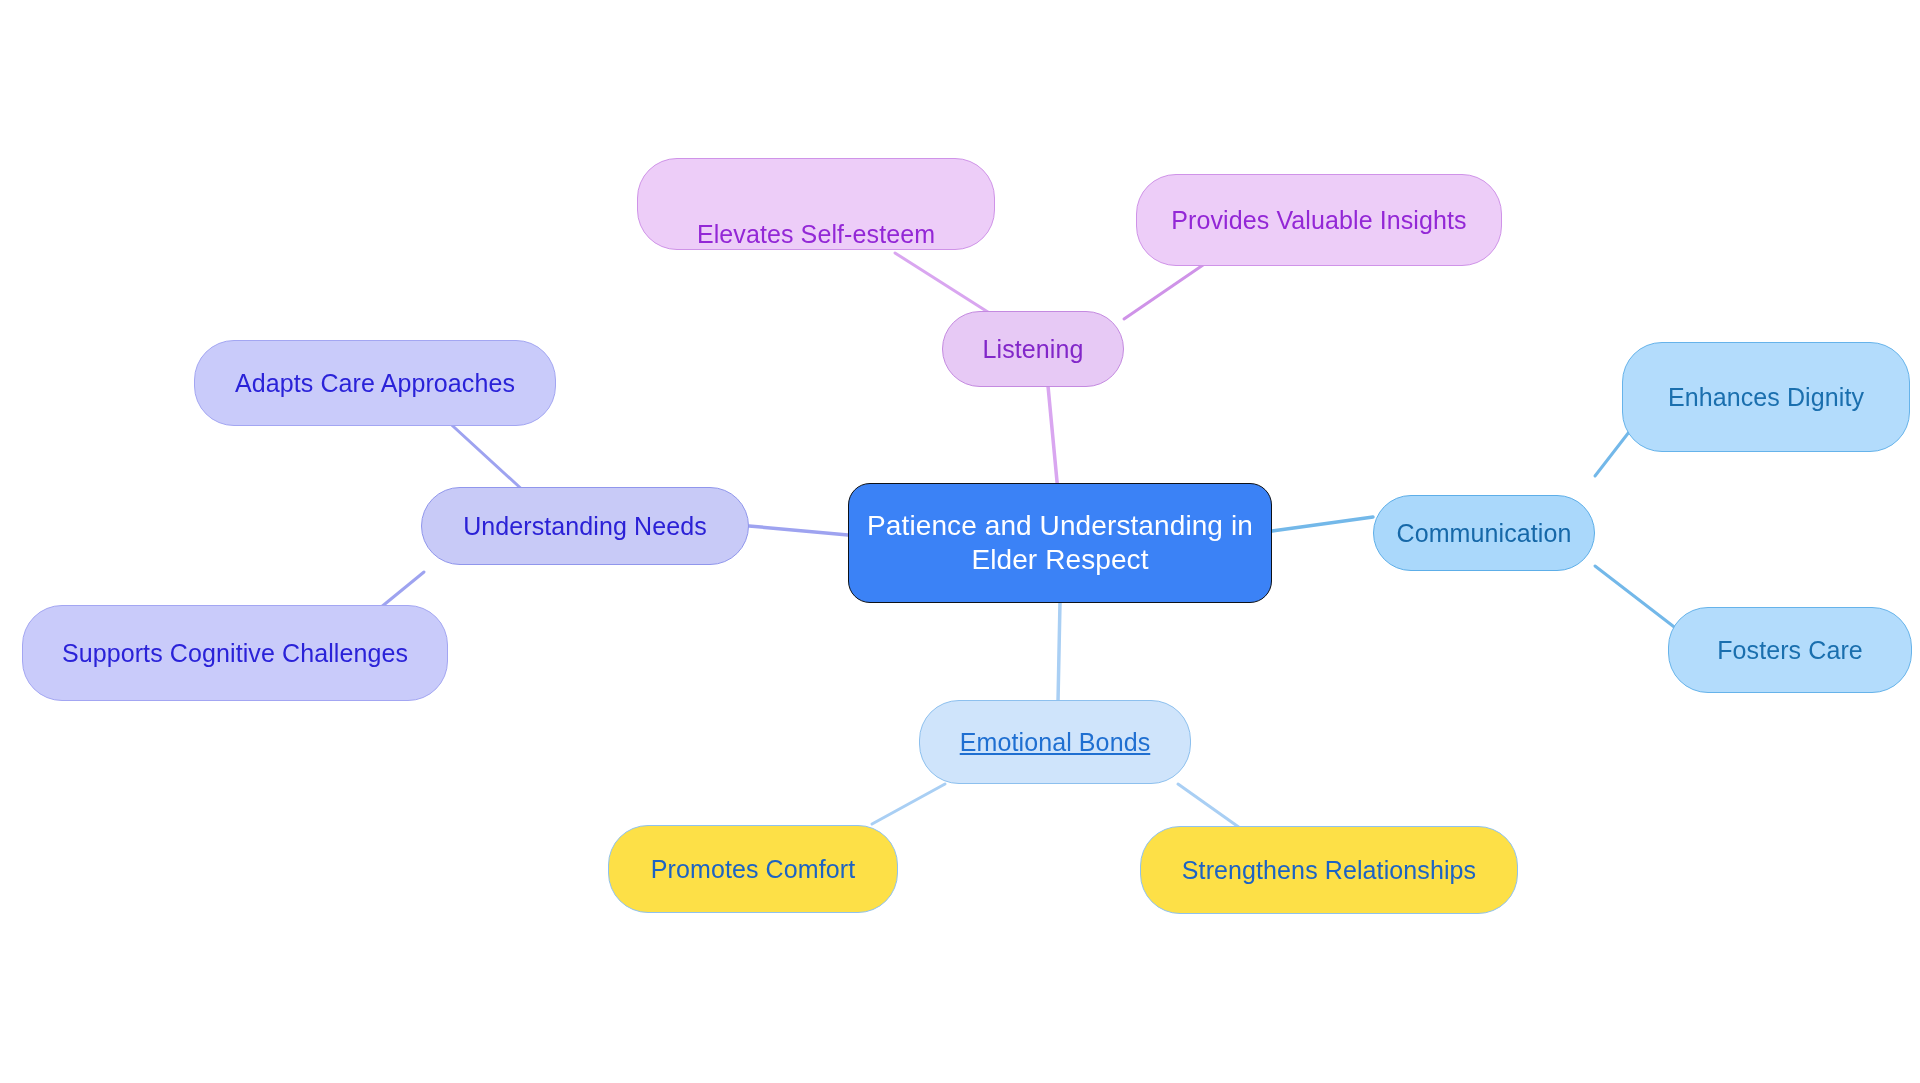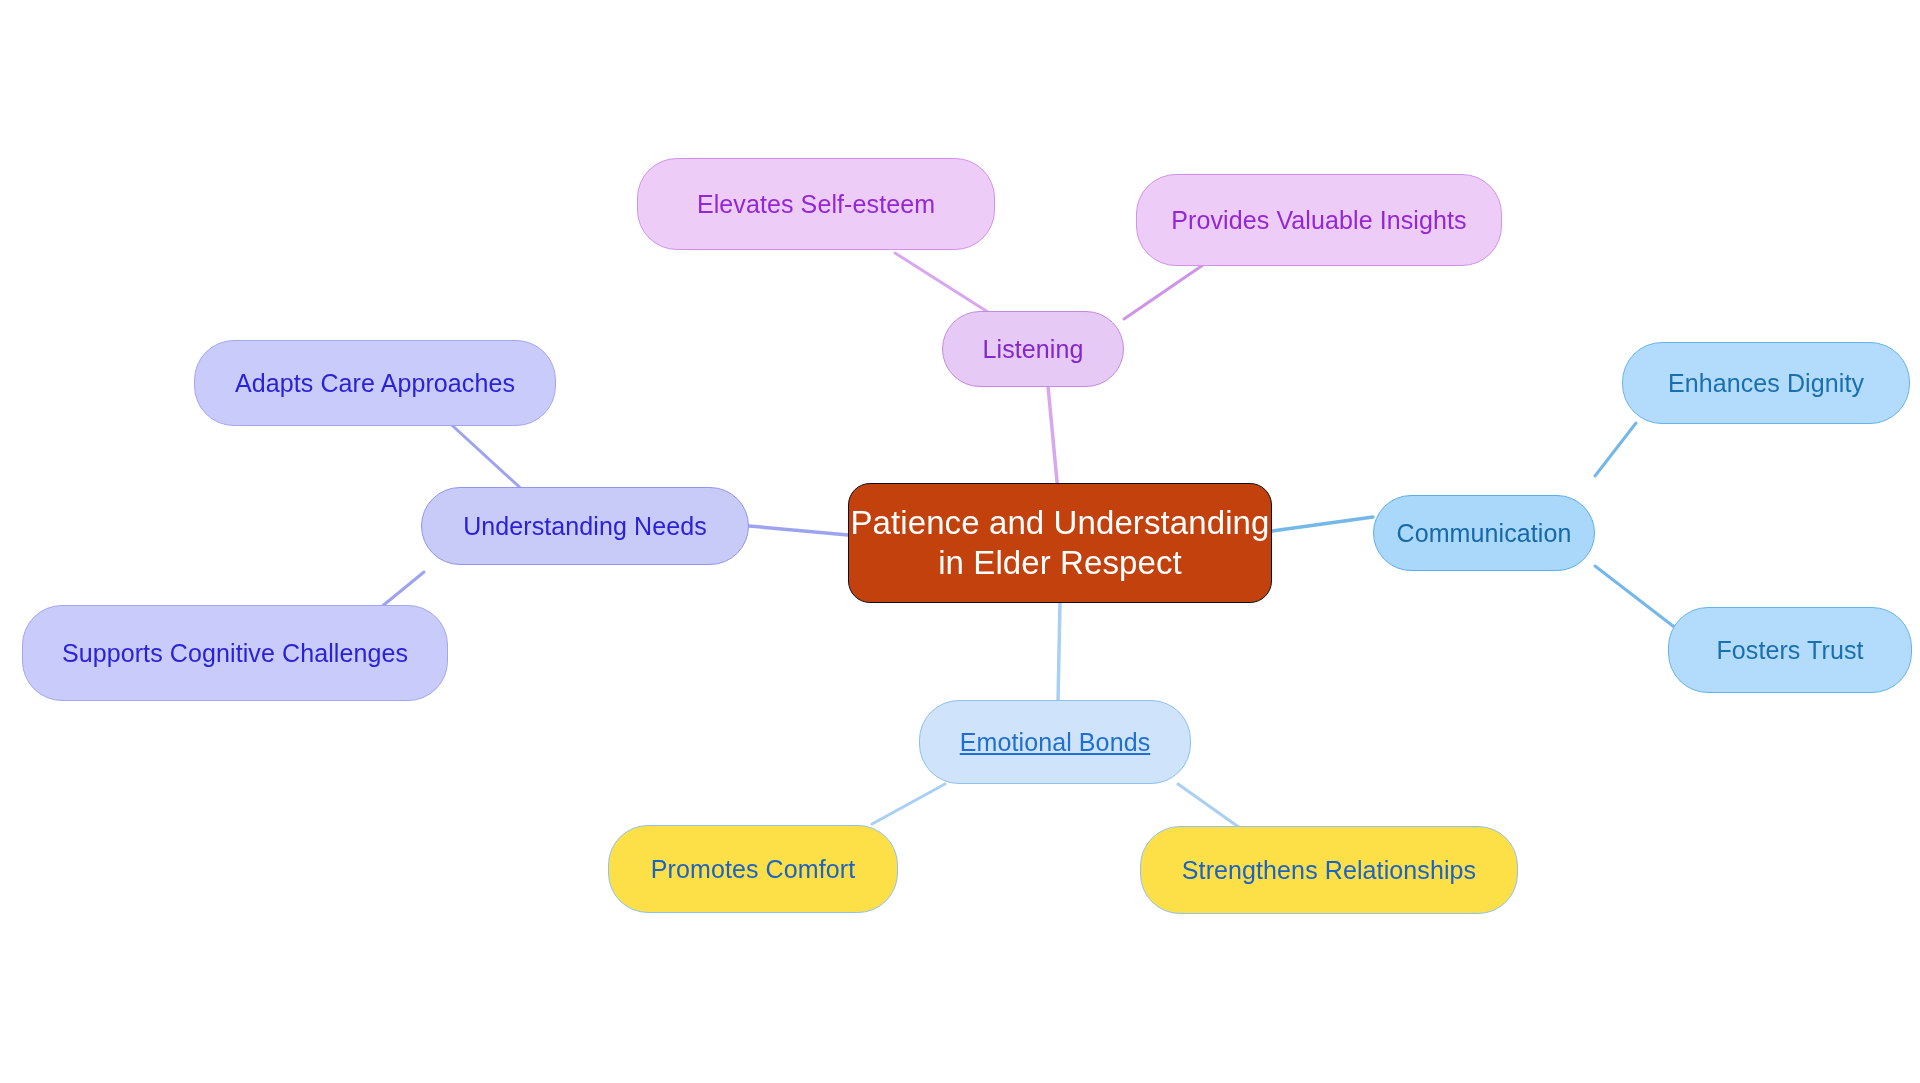--- a/index.html
+++ b/index.html
@@ -34,25 +34,25 @@
     border-style: solid;
     border-width: 1.5px;
     line-height: 1.22;
     letter-spacing: 0.1px;
     white-space: nowrap;
   }
   .node.wrap { white-space: normal; }
 
   
   .n-root {
-    background: #c2410c;
+    background: #3b82f6;
     border-color: #0d1117;
     color: #ffffff;
     border-radius: 22px;
-    font-size: 33px;
+    font-size: 28px;
   }
 
   
   .c-violet-branch { background: #e7c9f5; border-color: #c48ae0; color: #8227c9; }
   .c-violet-leaf   { background: #edcdf8; border-color: #cf93e8; color: #9327d6; }
 
   
   .c-peri-branch { background: #c8caf7; border-color: #9096ec; color: #2b21d6; }
   .c-peri-leaf   { background: #c9cbfa; border-color: #a3a6f2; color: #2a22d8; }
 
@@ -96,35 +96,35 @@
     <path d="M 424 572 L 380 608" stroke="#9ea3f0" stroke-width="3" fill="none" stroke-linecap="round"></path>
   </svg>
 
   <div class="node n-root wrap" style="left:848px; top:483px; width:424px; height:120px;">
     <span>Patience and Understanding in Elder Respect</span>
   </div>
 
   <div class="node c-violet-branch" style="left:942px; top:311px; width:182px; height:76px; font-size:25px;">
     <span>Listening</span>
   </div>
-  <div class="node c-violet-leaf" style="left:637px; top:158px; width:358px; height:92px; font-size:25px;">
+  <div class="node c-violet-leaf" style="left:637px; top:158px; width:358px; height:92px; font-size:25px;align-items:flex-end;">
     <span>Elevates Self-esteem</span>
   </div>
   <div class="node c-violet-leaf" style="left:1136px; top:174px; width:366px; height:92px; font-size:25px;">
     <span>Provides Valuable Insights</span>
   </div>
 
   <div class="node c-sky-branch" style="left:1373px; top:479px; width:222px; height:76px; font-size:25px;margin-top:16px;">
     <span>Communication</span>
   </div>
-  <div class="node c-sky-leaf" style="left:1622px; top:342px; width:288px; height:82px; font-size:25px;">
+  <div class="node c-sky-leaf" style="left:1622px; top:342px; width:288px; height:110px; font-size:25px;">
     <span>Enhances Dignity</span>
   </div>
   <div class="node c-sky-leaf" style="left:1668px; top:607px; width:244px; height:86px; font-size:25px;">
-    <span>Fosters Trust</span>
+    <span>Fosters Care</span>
   </div>
 
   <div class="node c-pale-branch" style="left:919px; top:700px; width:272px; height:84px; font-size:25px;">
     <span>Emotional Bonds</span>
   </div>
   <div class="node c-pale-leaf" style="left:608px; top:825px; width:290px; height:88px; font-size:25px;">
     <span>Promotes Comfort</span>
   </div>
   <div class="node c-pale-leaf" style="left:1140px; top:826px; width:378px; height:88px; font-size:25px;">
     <span>Strengthens Relationships</span>

